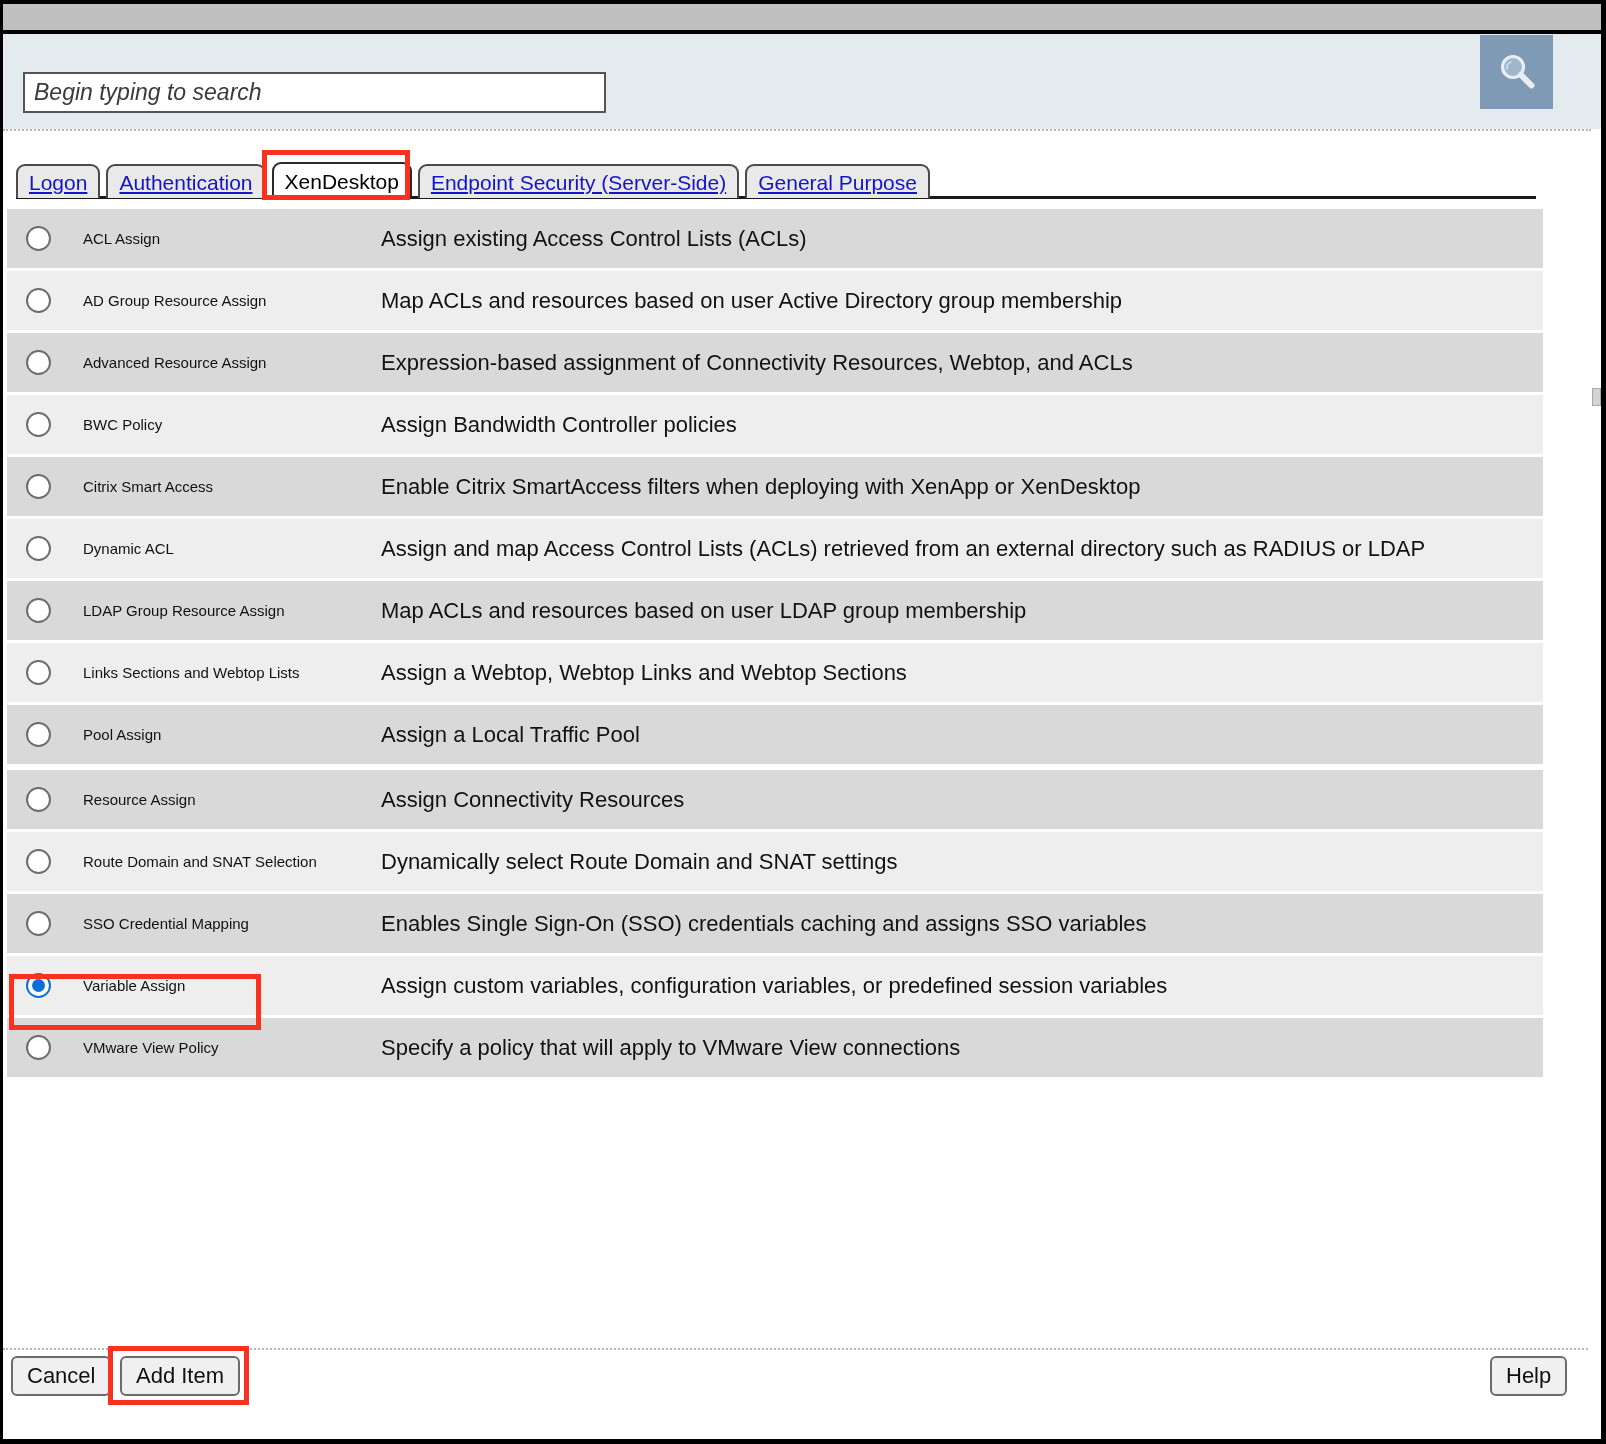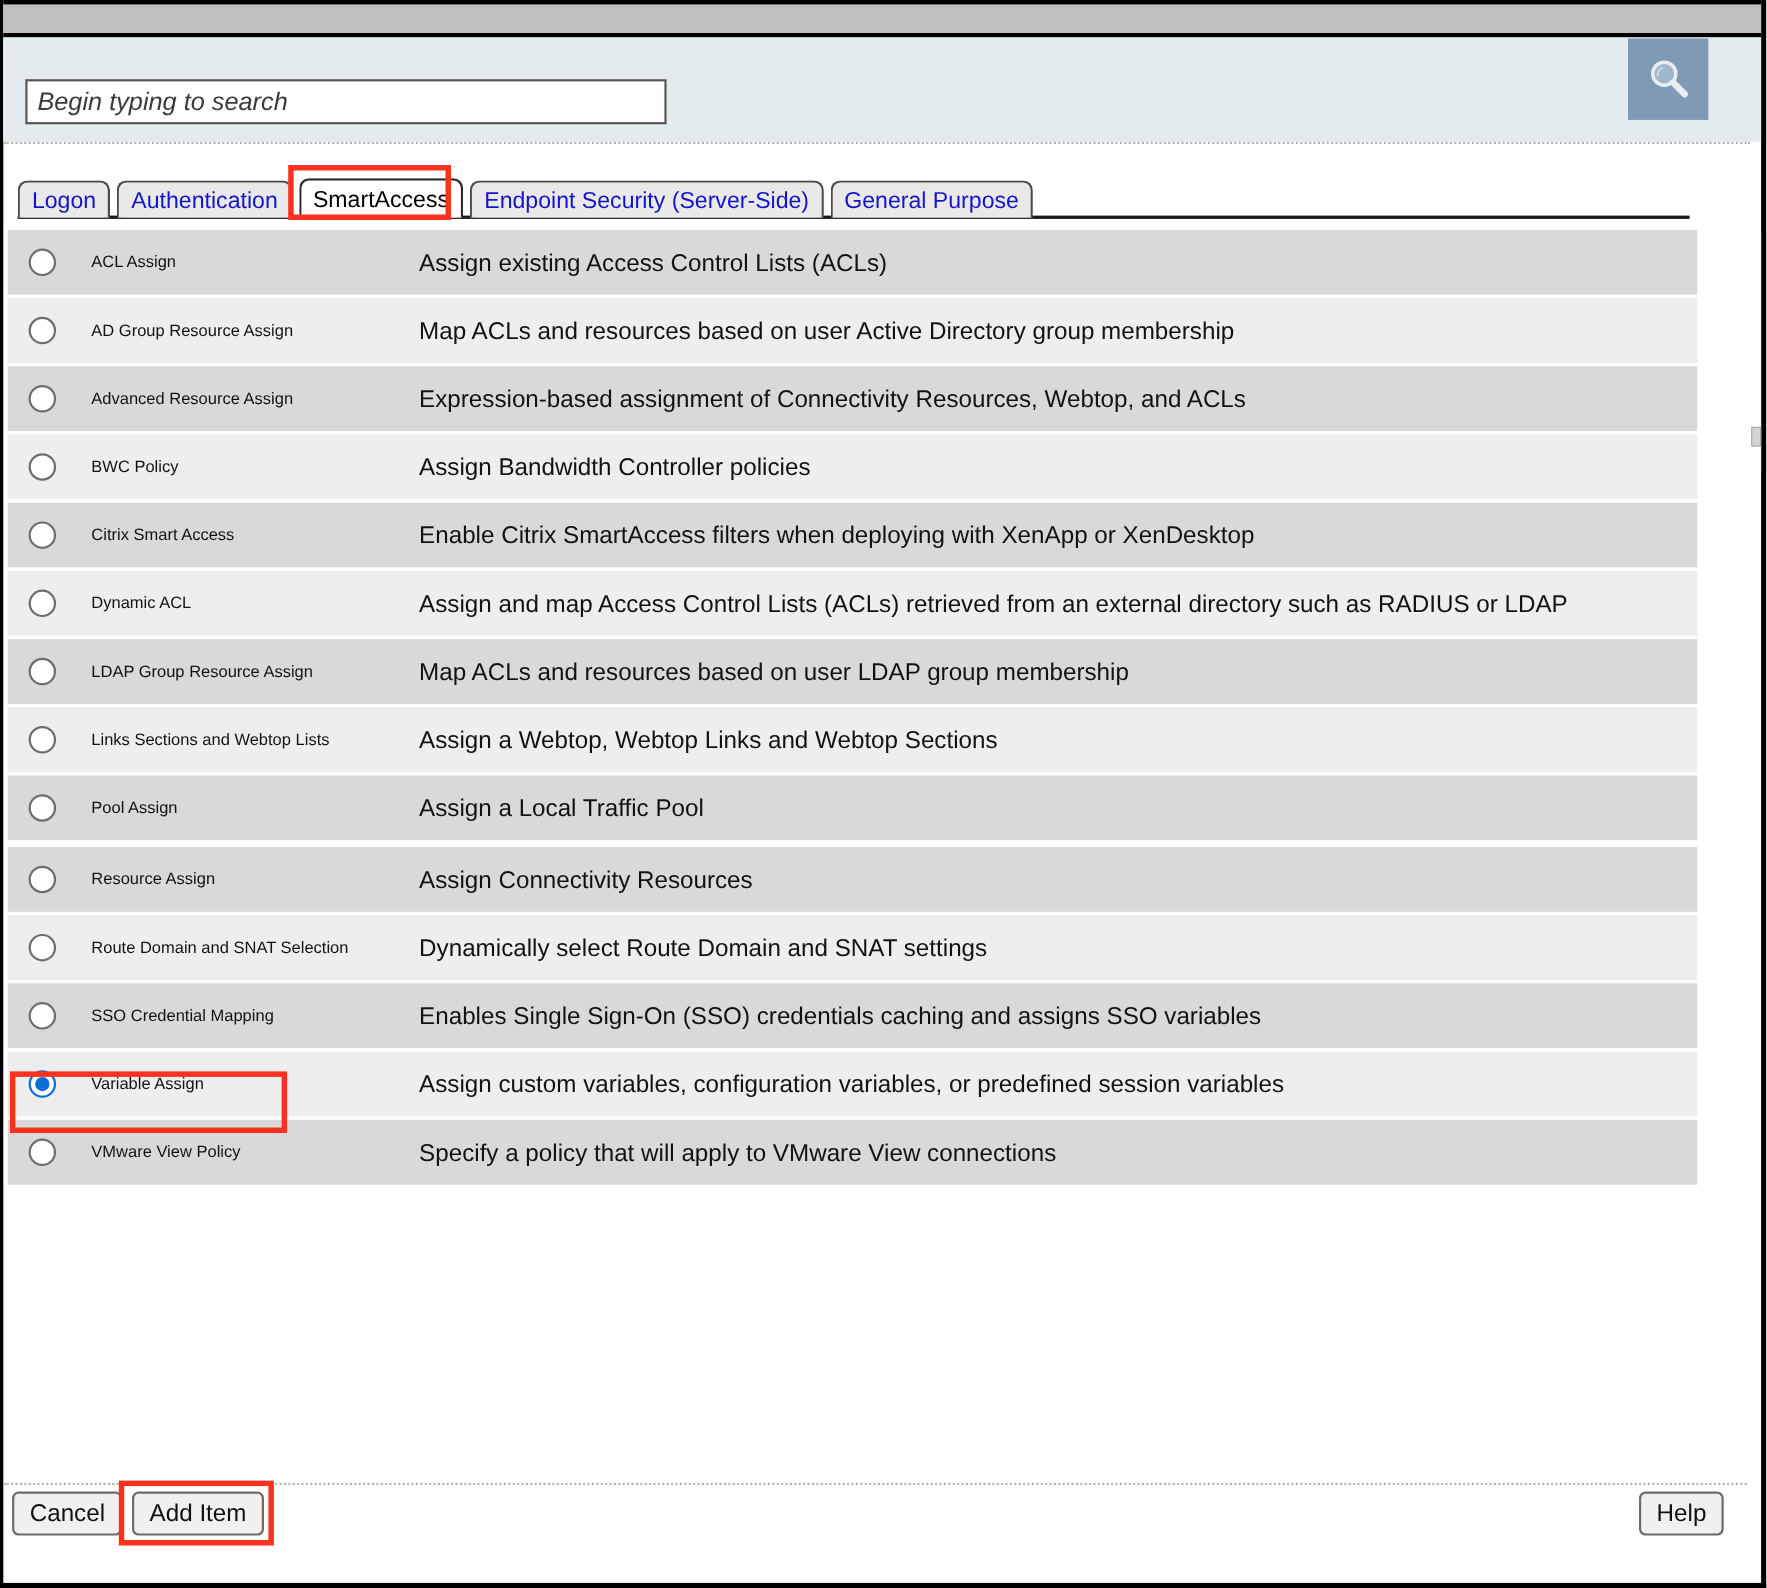--- a/index.html
+++ b/index.html
@@ -125,20 +125,21 @@
     display: flex;
     align-items: center;
     justify-content: center;
     box-sizing: border-box;
     cursor: pointer;
     font-size: 21px;
     line-height: 1;
   }
   .tab .tab-label {
     color: #1414c8;
+    text-decoration: underline;
     white-space: nowrap;
     font-size: 21px;
   }
   .tab.active {
     background: #ffffff;
     border-color: #2a2a2a;
     z-index: 6;
     height: 36px;
   }
   .tab.active .tab-label {
@@ -331,21 +332,21 @@
   <div class="dotted-rule top"></div>
 
   <div class="tabstrip">
       <div class="tab">
         <span class="tab-label">Logon</span>
       </div>
       <div class="tab">
         <span class="tab-label">Authentication</span>
       </div>
       <div class="tab active">
-        <span class="tab-label">SmartAccess</span>
+        <span class="tab-label">XenDesktop</span>
       </div>
       <div class="tab">
         <span class="tab-label">Endpoint Security (Server-Side)</span>
       </div>
       <div class="tab">
         <span class="tab-label">General Purpose</span>
       </div>
     </div>
   <div class="tab-underline"></div>
   <div class="tab-highlight"></div>

